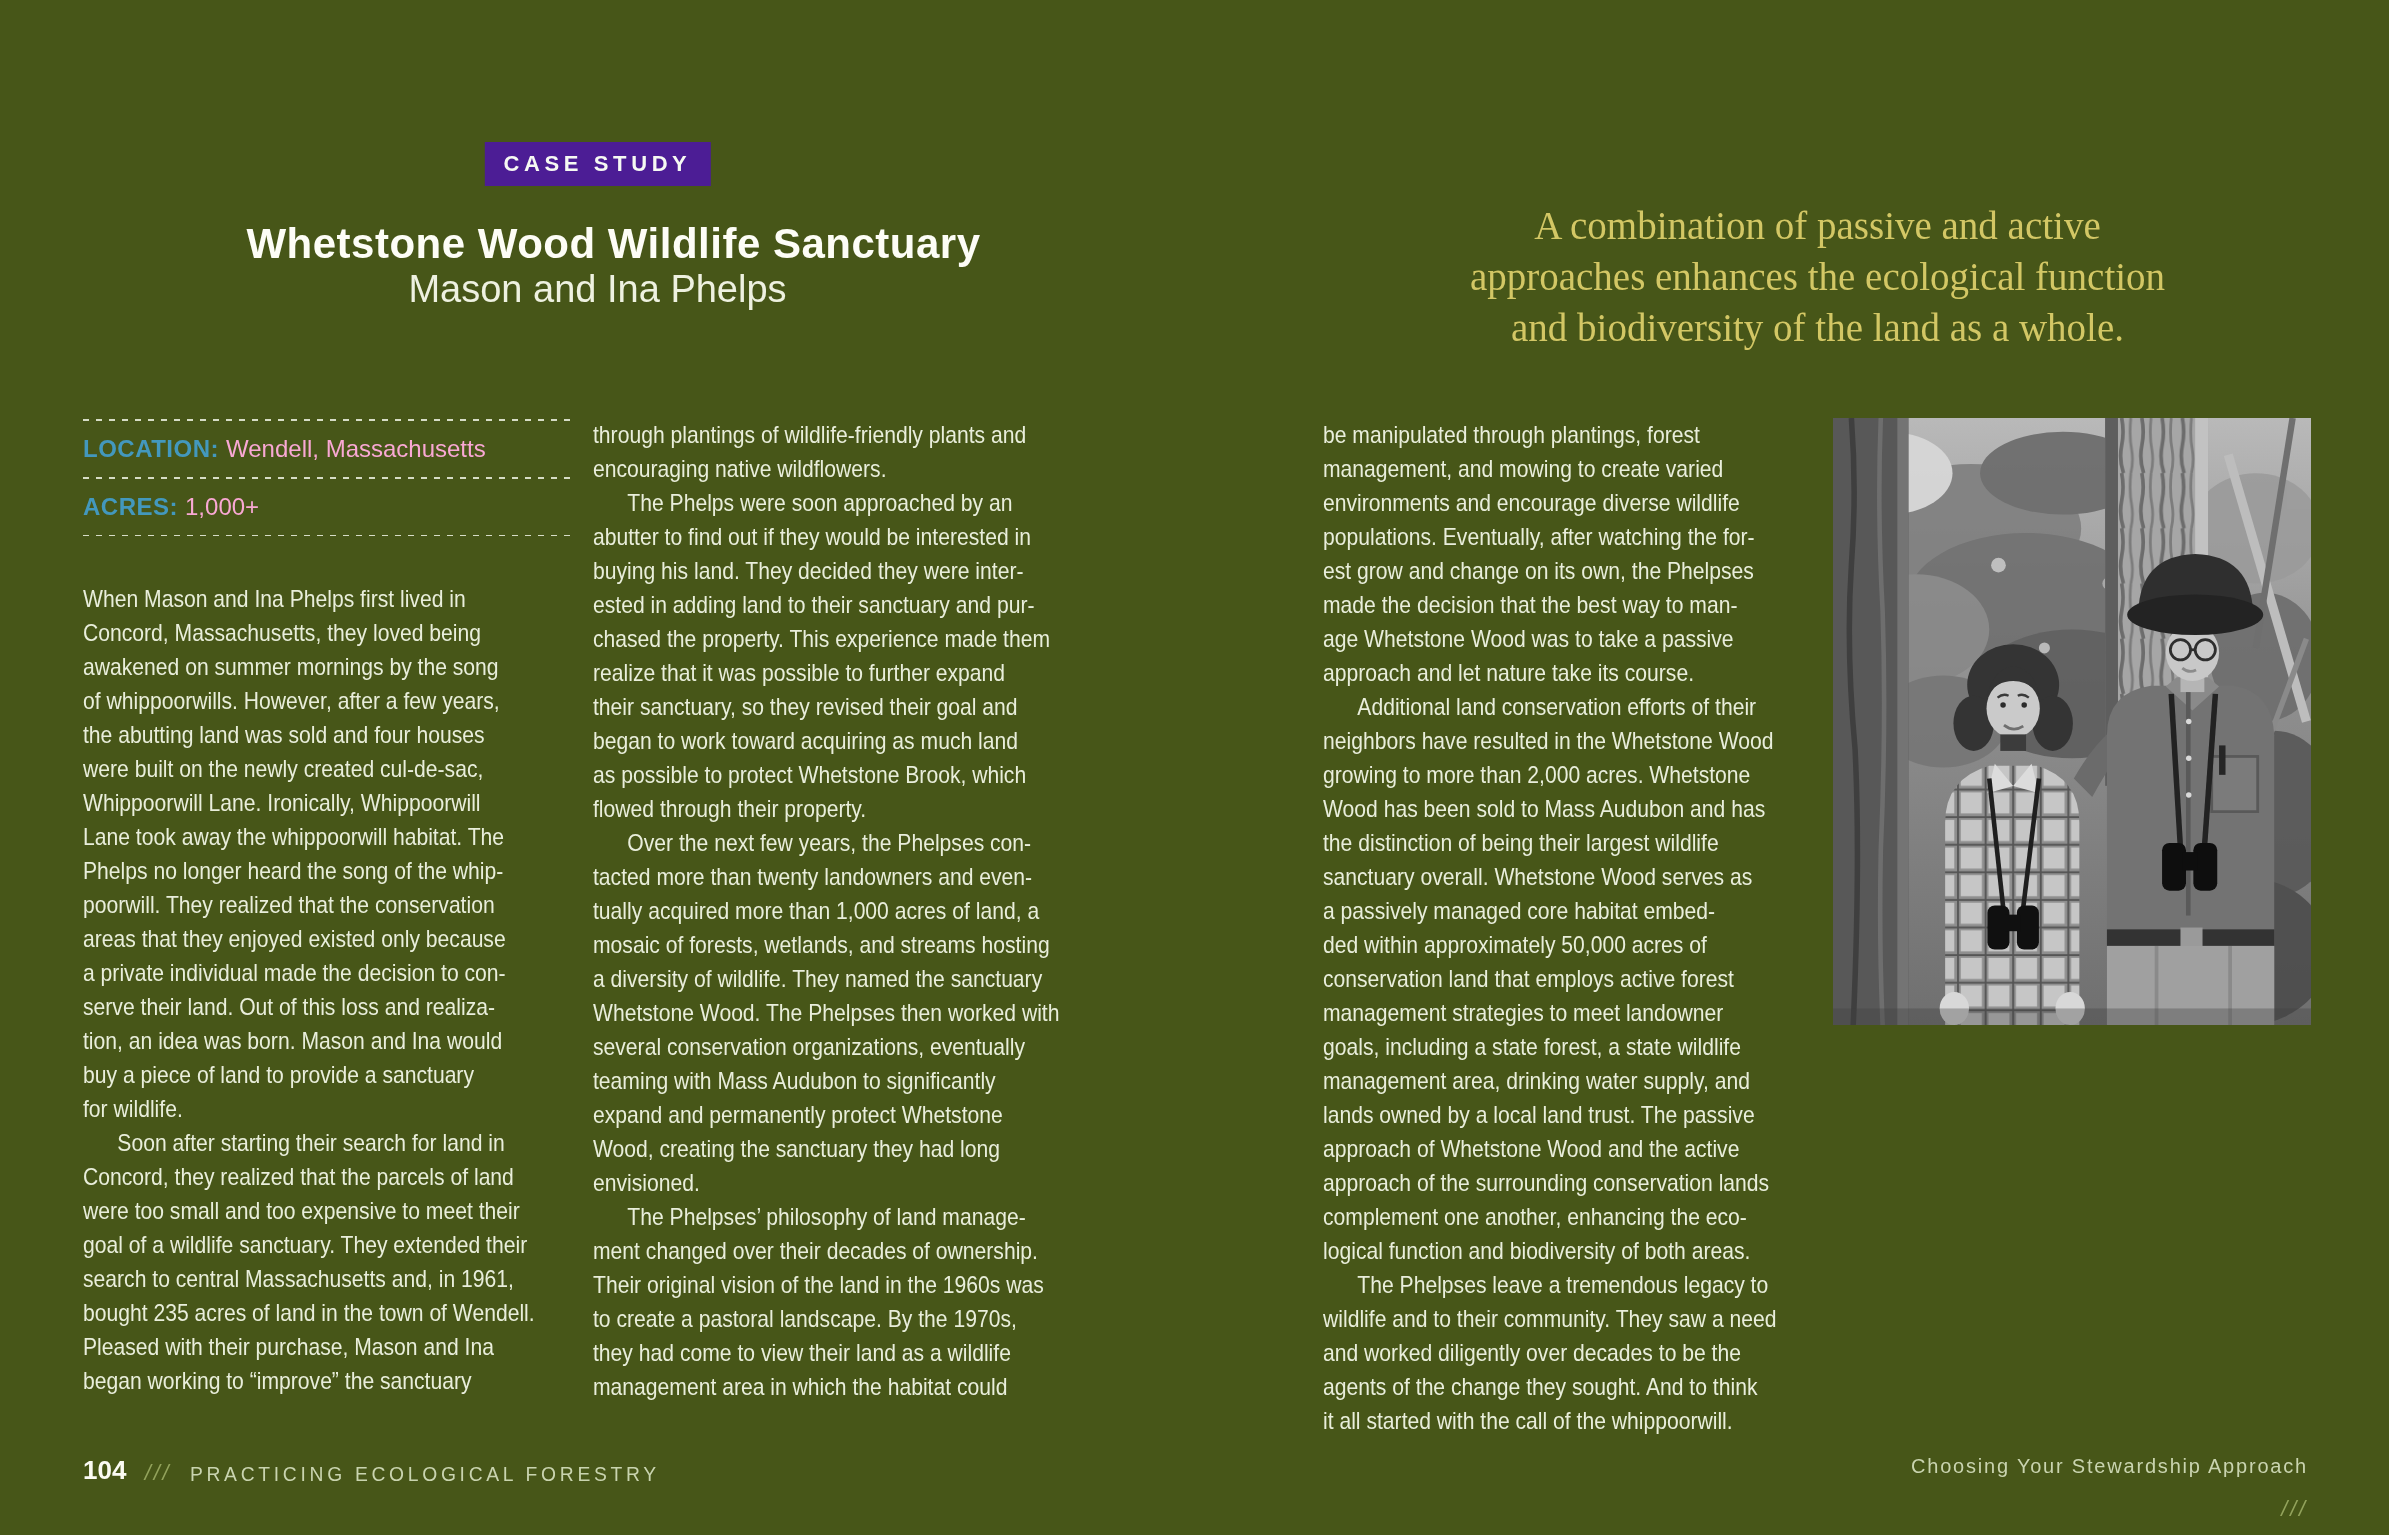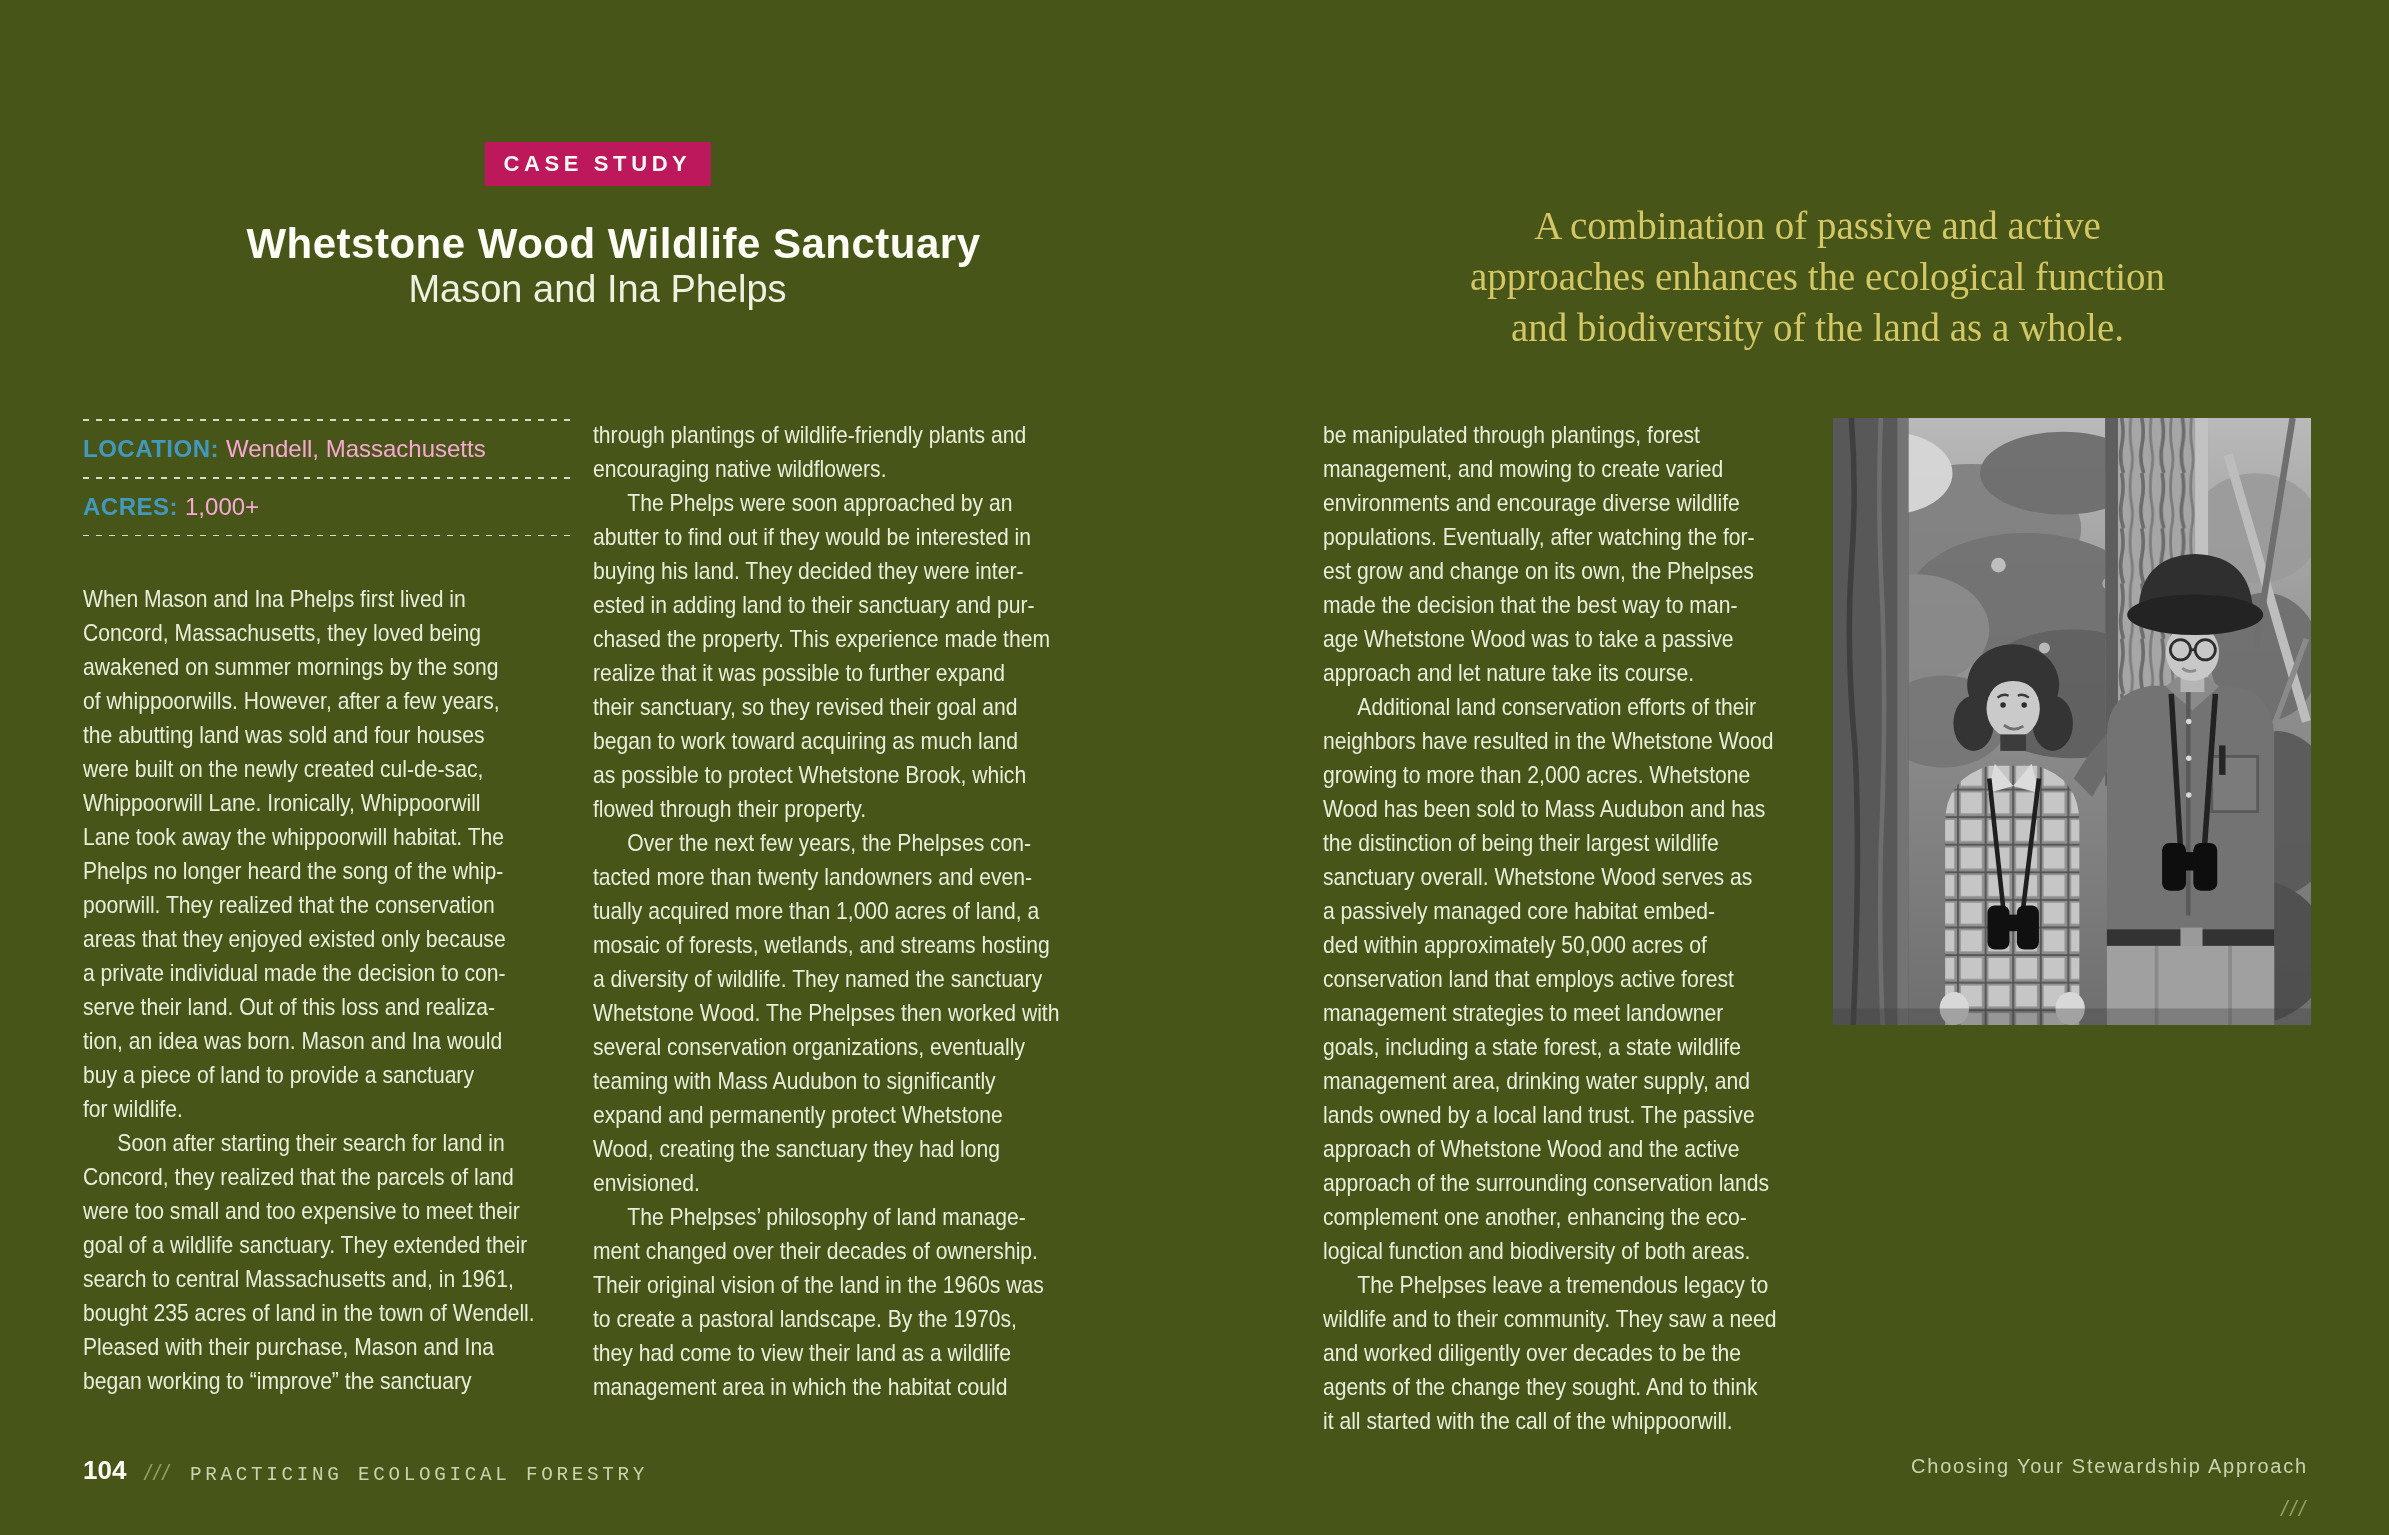--- a/index.html
+++ b/index.html
@@ -2,21 +2,21 @@
 <html style="font-size:14.7px"><head>
 <meta charset="utf-8">
 <style>
   html,body{margin:0;padding:0;background:#475618;}
   .spread{position:relative;width:2389px;height:1536px;background:#475618;
           font-family:"Liberation Sans",sans-serif;overflow:hidden;}
 
   
   .case-header{position:absolute;left:0;top:0;width:1195px;text-align:center;}
   .badge{position:absolute;top:142px;left:50%;transform:translateX(-50%);
-         background:#be185d;color:#f6f9f3;font-weight:bold;font-size:22px;
+         background:#4c1d95;color:#f6f9f3;font-weight:bold;font-size:22px;
          letter-spacing:4.6px;padding:9.2px 19.3px;white-space:nowrap;}
   .title{position:absolute;top:204px;left:0;width:100%;margin:16px;
          color:#fdfdf6;font-size:42px;font-weight:bold;letter-spacing:0.5px;}
   .subtitle{position:absolute;top:268px;left:0;width:100%;margin:0;
          color:#eef1e0;font-size:38px;font-weight:normal;}
 
   
   .quote{position:absolute;left:1241px;top:200px;width:1153px;text-align:center;
          font-family:"Liberation Serif","DejaVu Serif",serif;
          font-size:39px;line-height:51px;color:#d3c765;white-space:pre-line;}
@@ -41,21 +41,21 @@
   .photo{position:absolute;left:1833px;top:418px;width:478px;height:607px;margin:0;
          filter:grayscale(1);}
   .photo svg{display:block;width:100%;height:100%;}
 
   
   .footer{position:absolute;top:1455px;display:flex;align-items:flex-end;gap:18.4px;white-space:nowrap;}
   .footer-left{left:83px;}
   .footer-right{right:81px;flex-direction:column;}
   .fpage{color:#fbfbf3;font-size:26px;font-weight:bold;}
   .fslash{color:#93a35c;font-size:22px;font-style:italic;letter-spacing:2.8px;}
-  .fcrumb{color:rgba(213,222,189,.92);font-size:19.3px;letter-spacing:3.7px;font-family:Liberation Mono, monospace;}
+  .fcrumb{color:rgba(213,222,189,.92);font-size:19.3px;letter-spacing:3.7px;}
   .fcrumb-right{color:rgba(213,222,189,.92);font-size:20px;letter-spacing:1.8px;}
 </style>
 </head>
 <body>
 
 <div class="spread">
 
   <header class="case-header">
     <div class="badge">CASE STUDY</div>
     <h1 class="title">Whetstone Wood Wildlife Sanctuary</h1>

